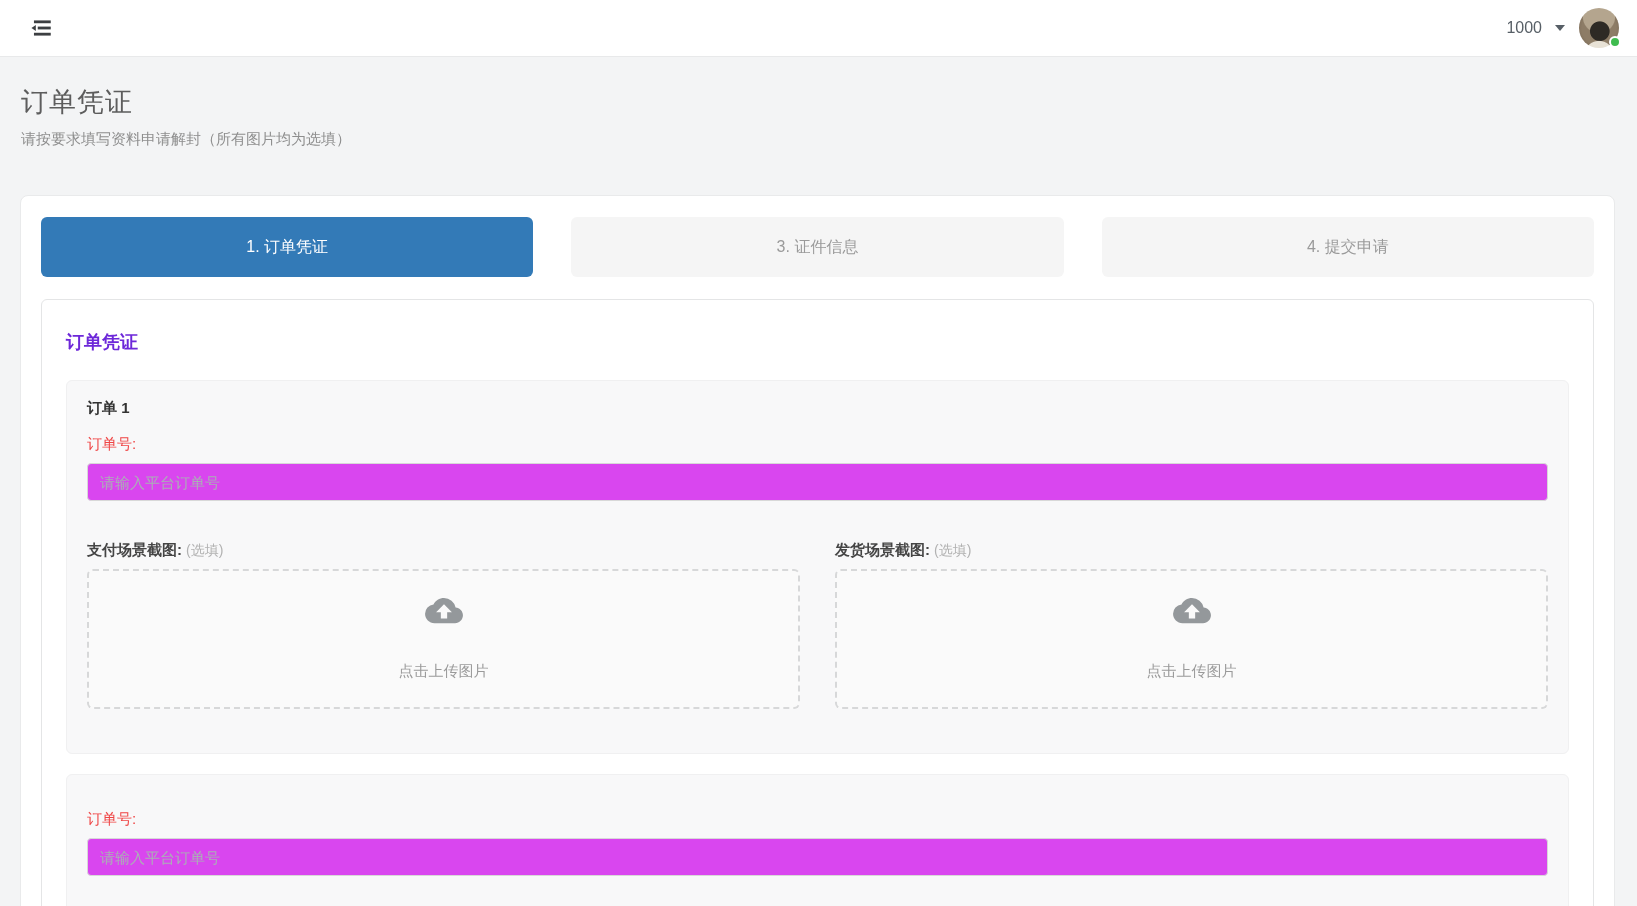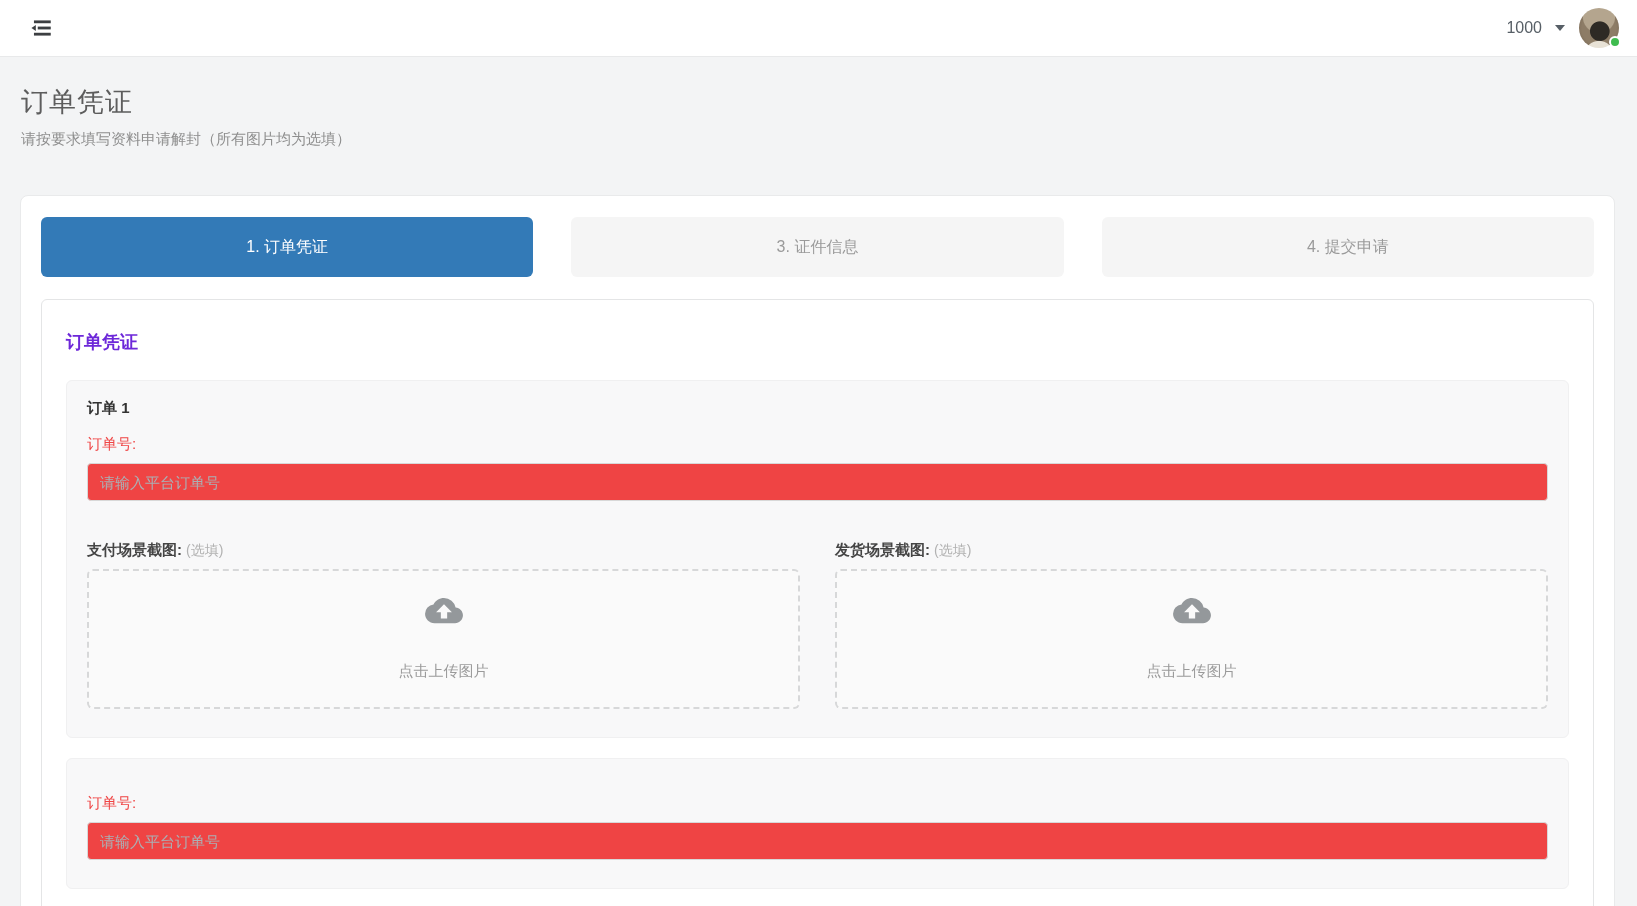--- a/index.html
+++ b/index.html
@@ -117,32 +117,32 @@
   }
   .section-title { font-size: 18px; font-weight: 700; color: #6d28d9; }
   .section-desc { margin-top: 13px; font-size: 15px; color: #818181; }
 
   
   .order-panel {
     margin-top: 26px;
     background: #f8f8f9;
     border: 1px solid #f0f0f1;
     border-radius: 6px;
-    padding: 18px 20px 28px 20px;
+    padding: 18px 20px 44px 20px;
   }
   .order-panel + .order-panel { margin-top: 20px; }
   .order-title { font-size: 15px; font-weight: 700; color: #333; }
   .field-label { margin-top: 17px; font-size: 15px; color: #ef4444; }
   .order-input {
     margin-top: 9px;
     width: 100%;
     height: 38px;
     border: 1px solid #d8d8d8;
     border-radius: 4px;
-    background: #ef4444;
+    background: #d946ef;
     padding: 0 12px;
     font-size: 15px;
     font-family: inherit;
     color: #333;
     outline: none;
   }
   .order-input::placeholder { color: #aab0b5; }
 
   .uploads-row { display: flex; gap: 35px; margin-top: 40px; }
   .upload-col { flex: 1; min-width: 0; }

